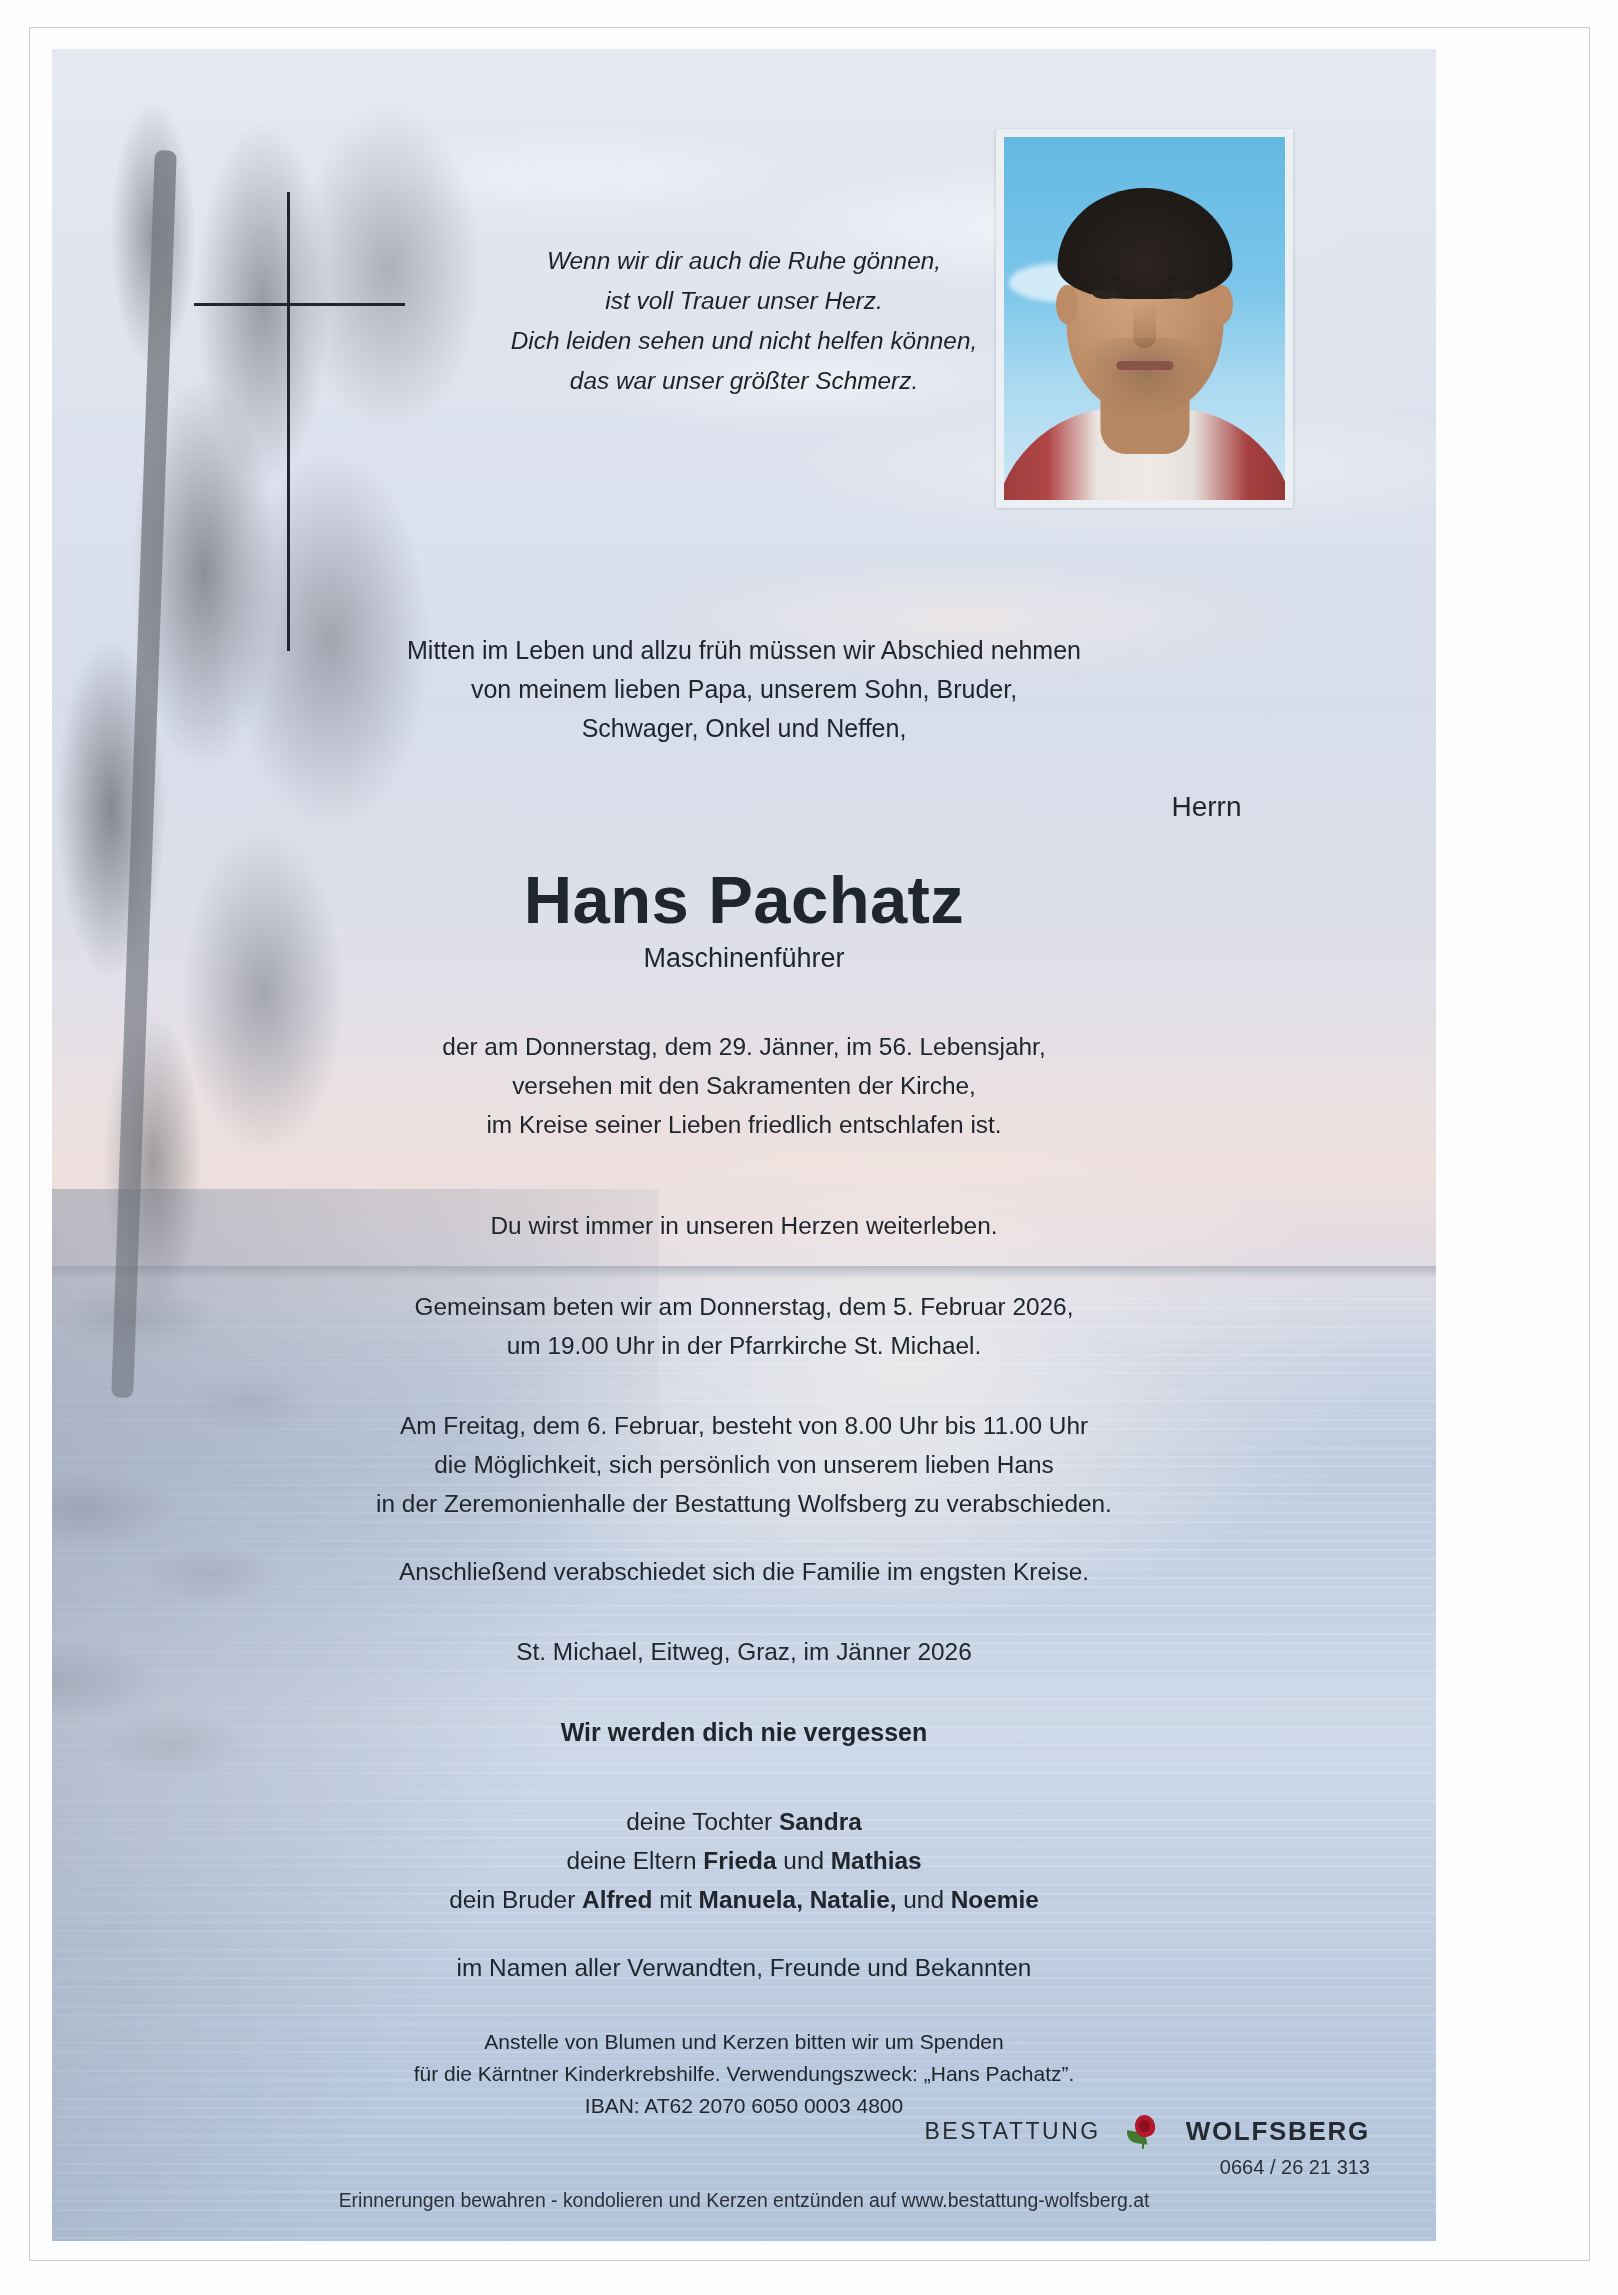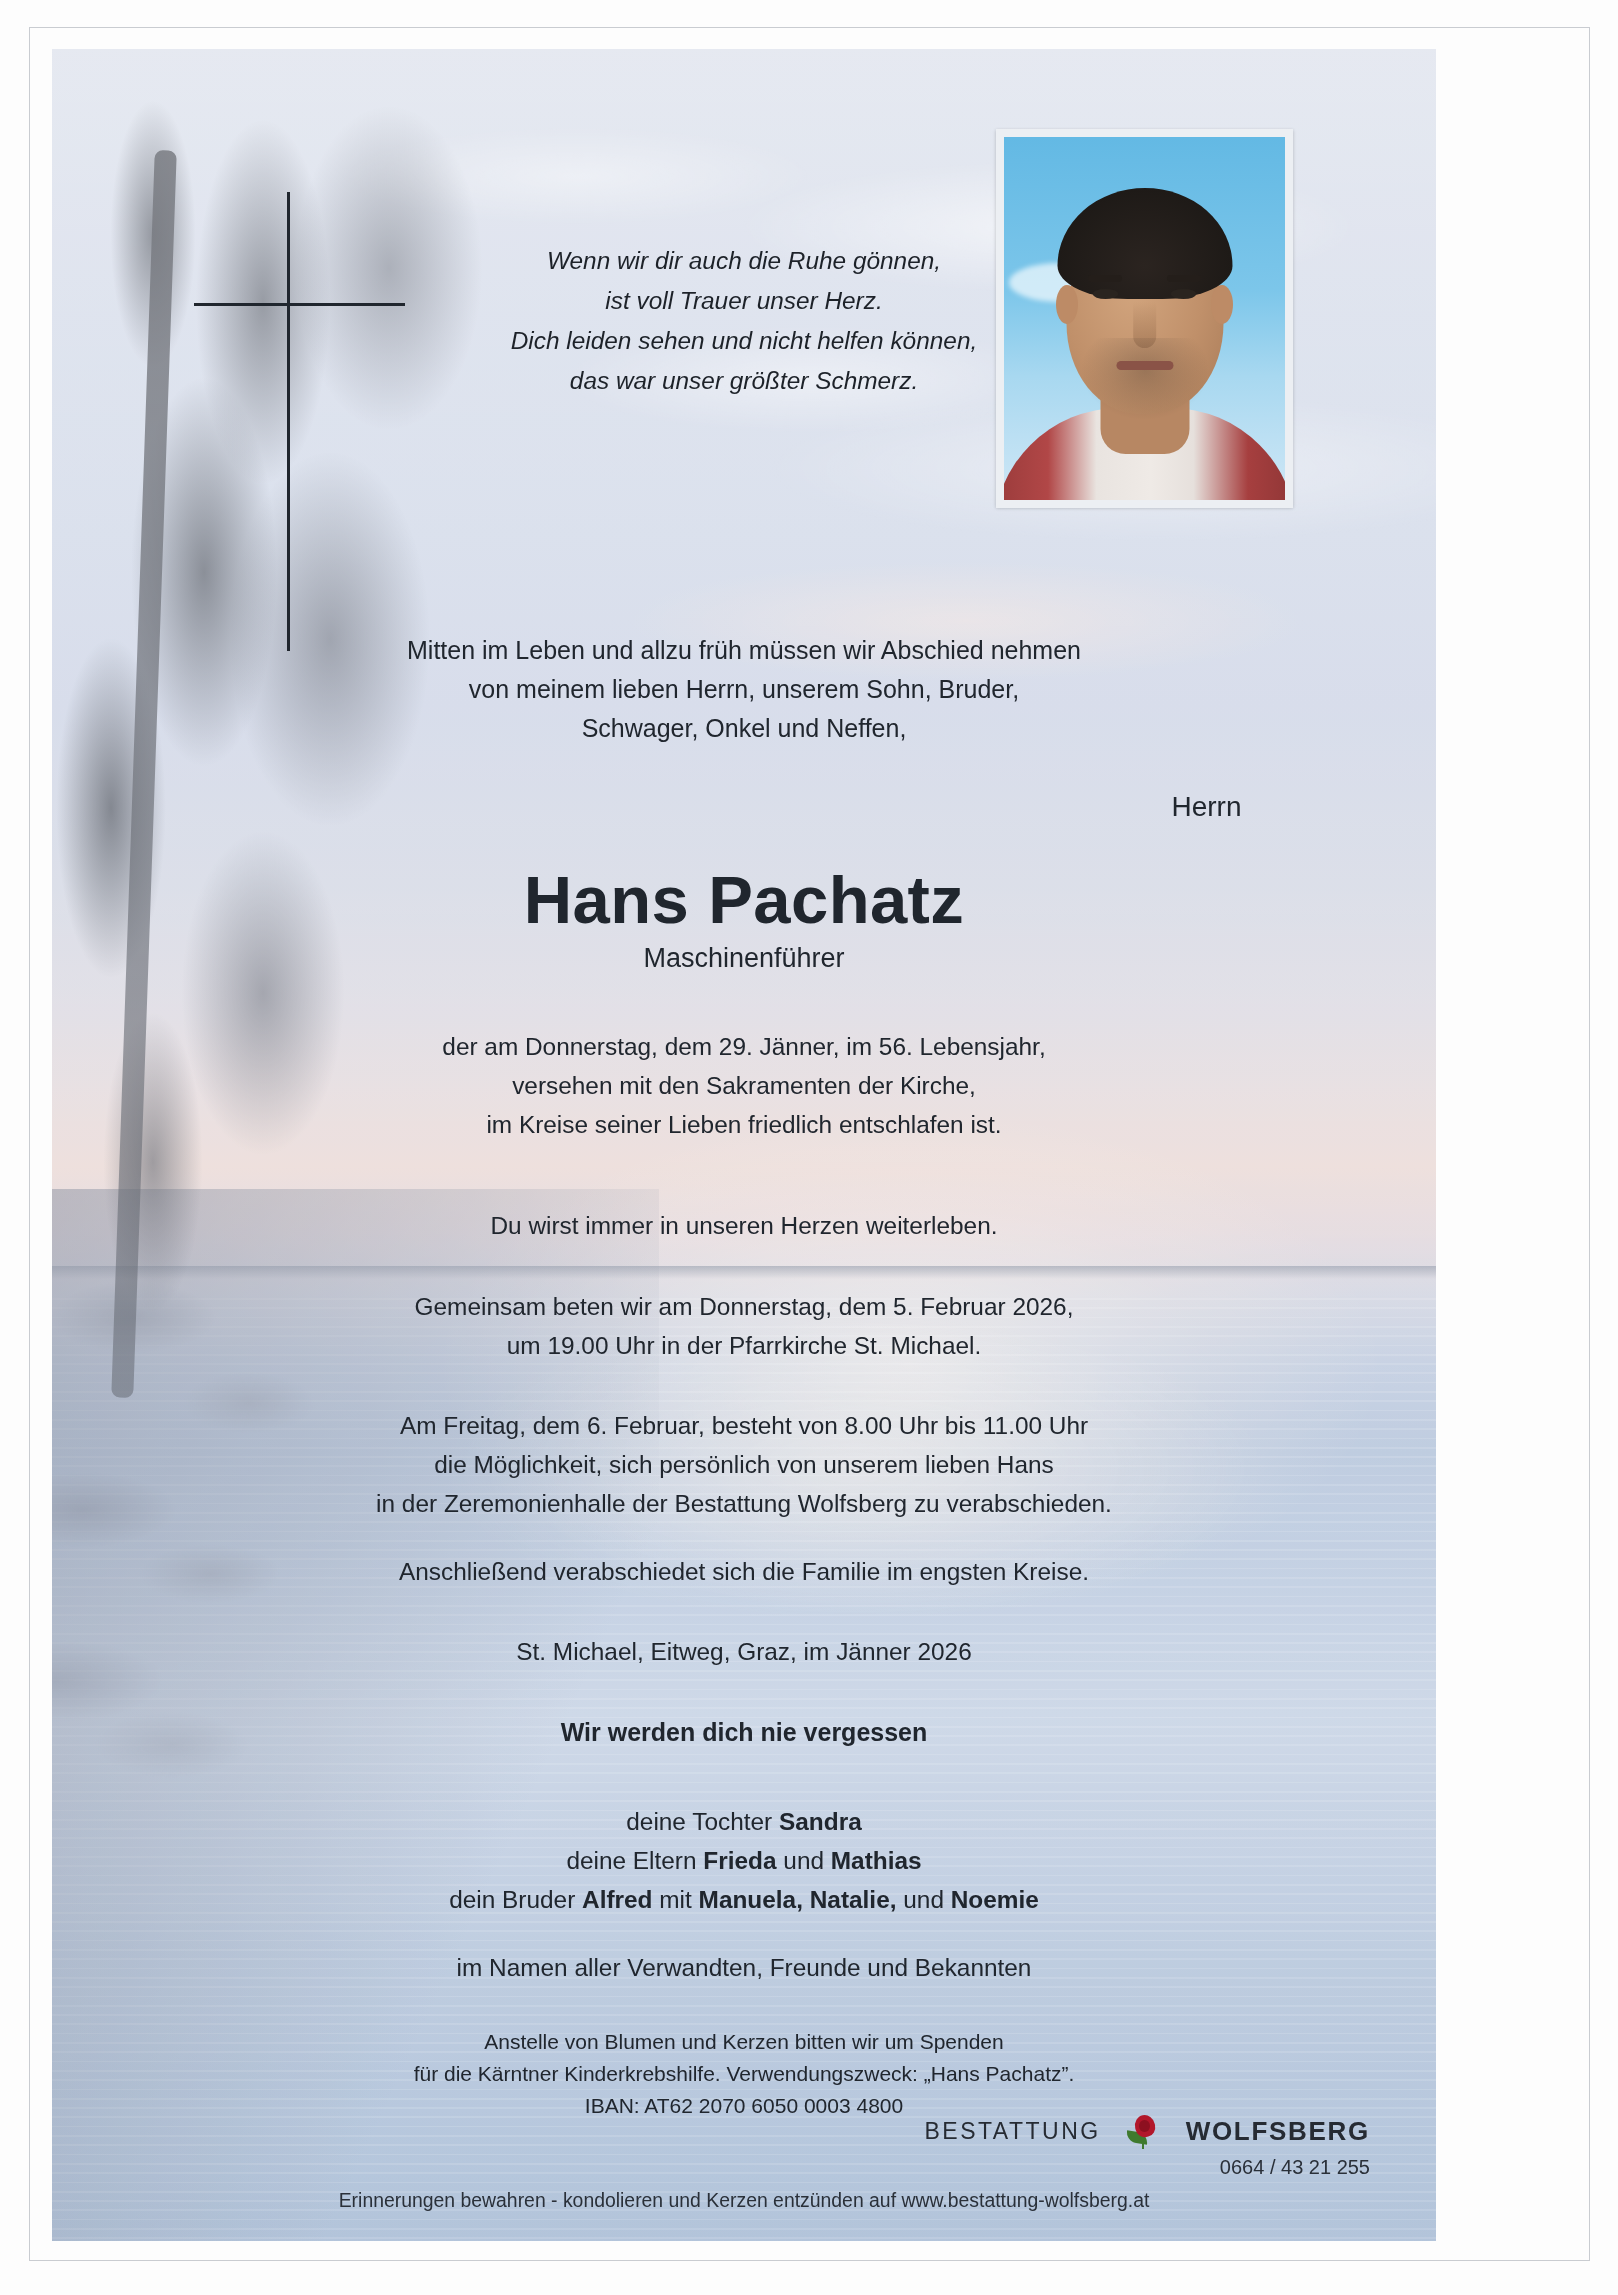--- a/index.html
+++ b/index.html
@@ -540,21 +540,21 @@
 
       <div class="verse">
         <div>Wenn wir dir auch die Ruhe gönnen,</div>
         <div>ist voll Trauer unser Herz.</div>
         <div>Dich leiden sehen und nicht helfen können,</div>
         <div>das war unser größter Schmerz.</div>
       </div>
 
       <div class="block intro">
         <div>Mitten im Leben und allzu früh müssen wir Abschied nehmen</div>
-        <div>von meinem lieben Herrn, unserem Sohn, Bruder,</div>
+        <div>von meinem lieben Papa, unserem Sohn, Bruder,</div>
         <div>Schwager, Onkel und Neffen,</div>
       </div>
 
       <div class="block herrn">Herrn</div>
       <div class="block name">Hans Pachatz</div>
       <div class="block profession">Maschinenführer</div>
 
       <div class="block death">
         <div>der am Donnerstag, dem 29. Jänner, im 56. Lebensjahr,</div>
         <div>versehen mit den Sakramenten der Kirche,</div>
@@ -602,18 +602,18 @@
     <div class="logo">
       <span class="bestattung">BESTATTUNG</span>
       <span class="rose">
         <span class="leaf"></span>
         <span class="stem"></span>
         <span class="bud"></span>
         <span class="bud2"></span>
       </span>
       <span class="wolfsberg">WOLFSBERG</span>
     </div>
-    <div class="phone">0664 / 43 21 255</div>
+    <div class="phone">0664 / 26 21 313</div>
     <div class="tagline">Erinnerungen bewahren - kondolieren und Kerzen entzünden auf www.bestattung-wolfsberg.at</div>
 
   </div>
 </div>
 
 
 </body></html>

